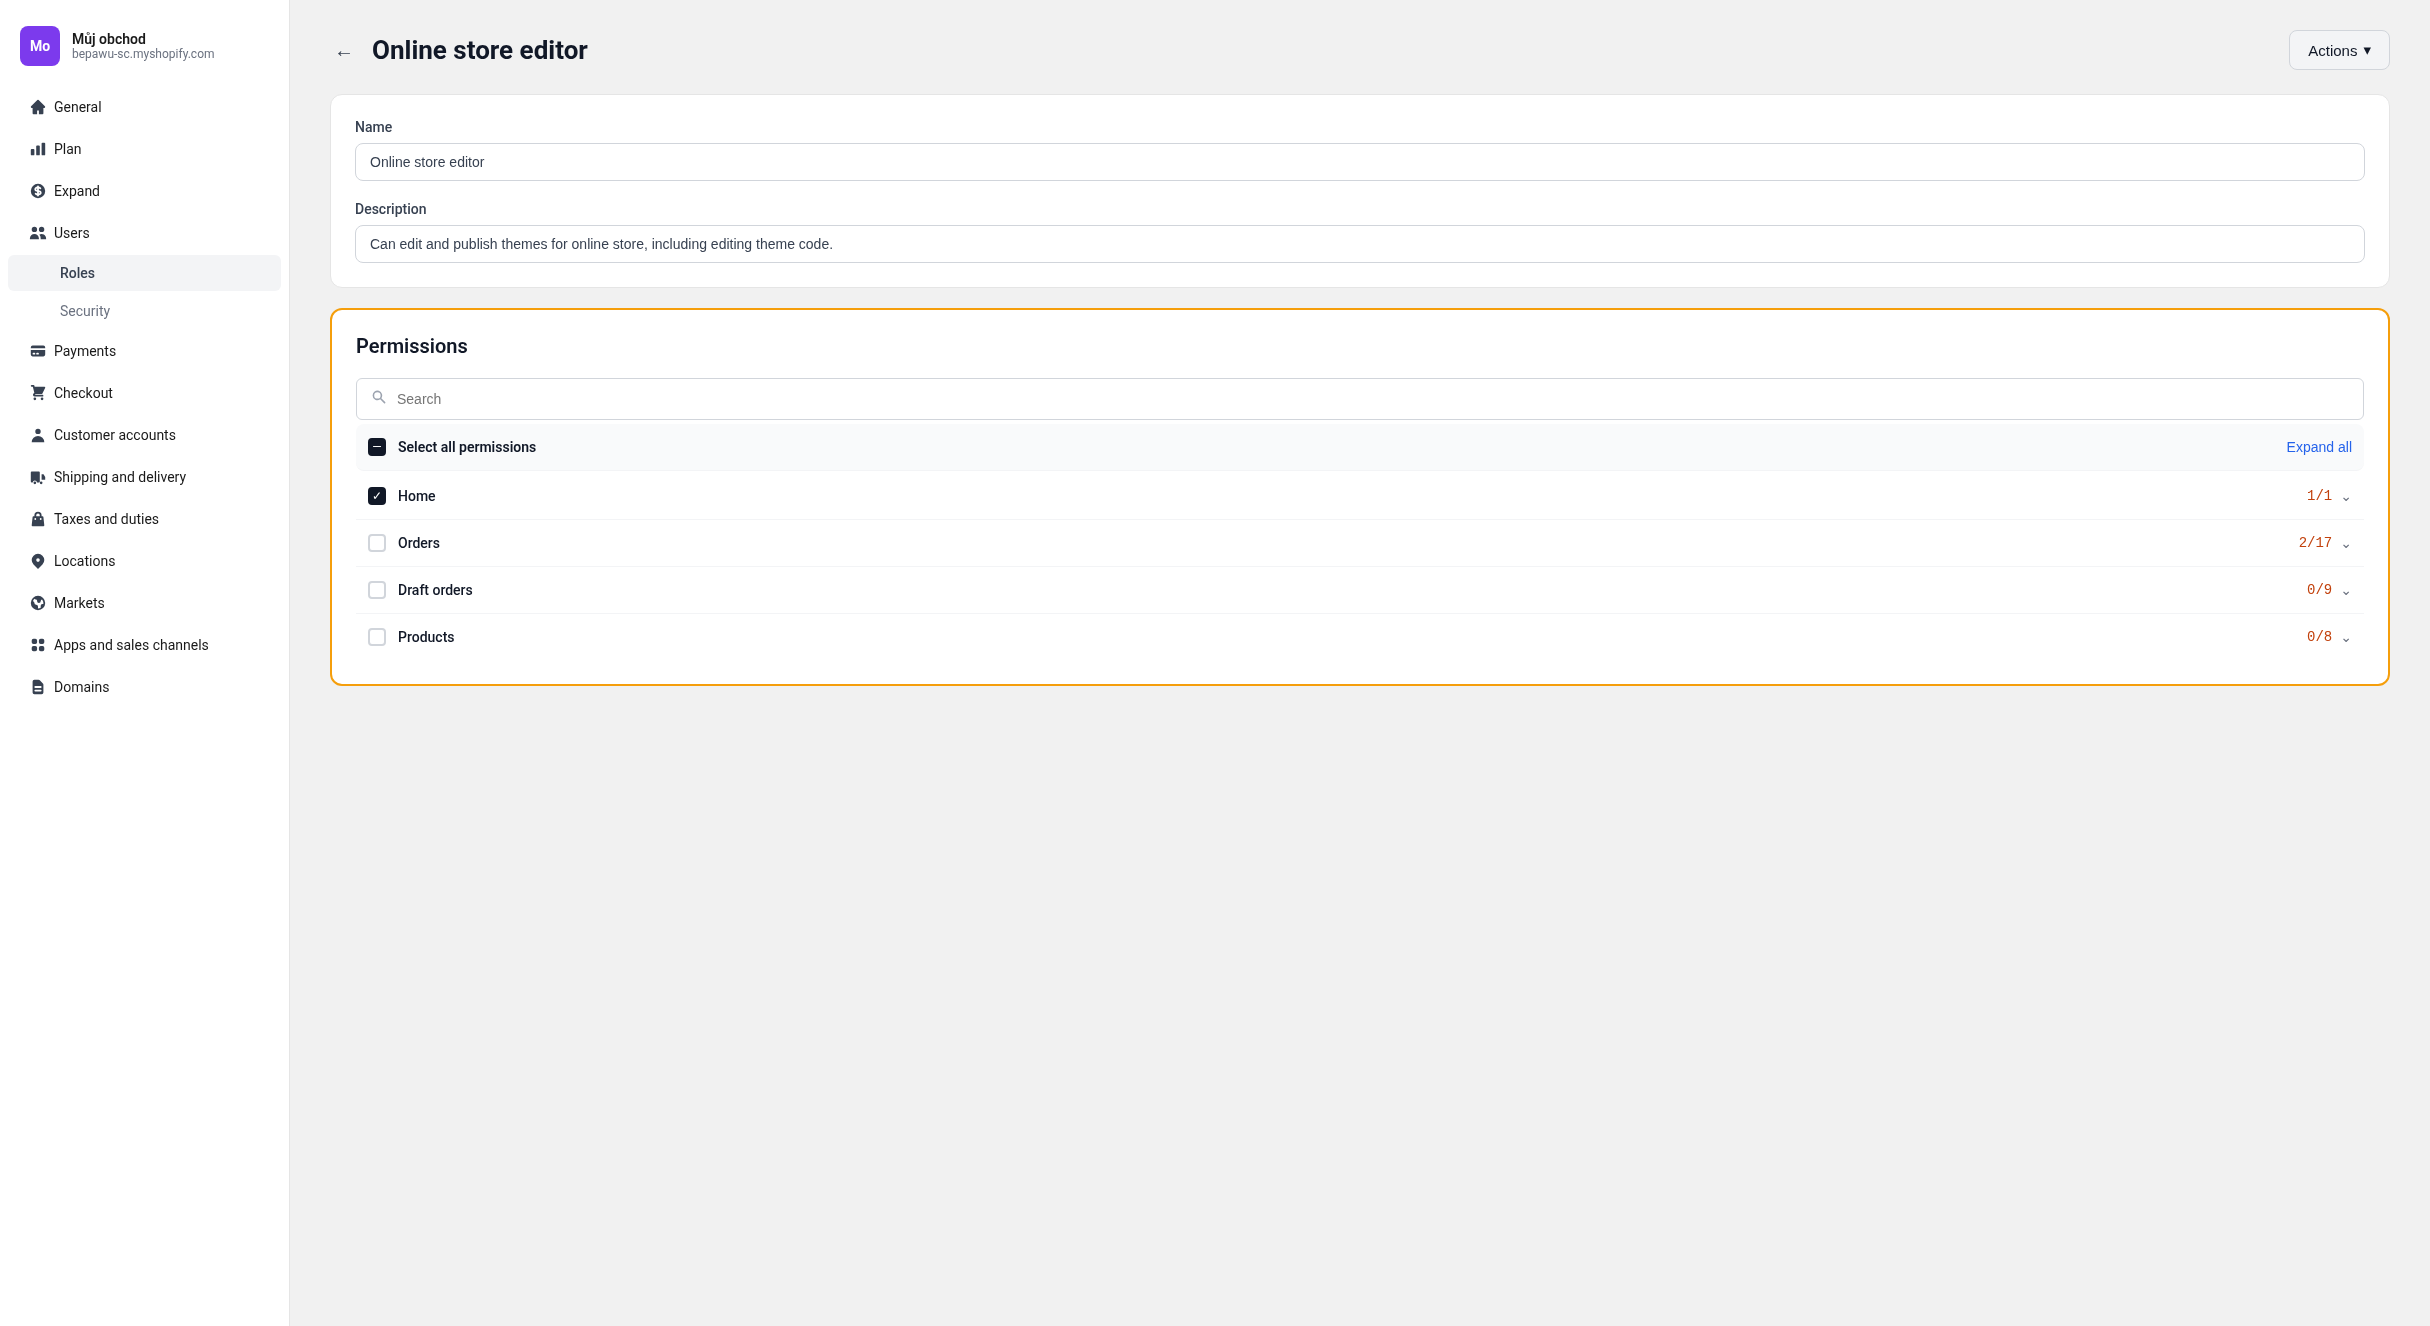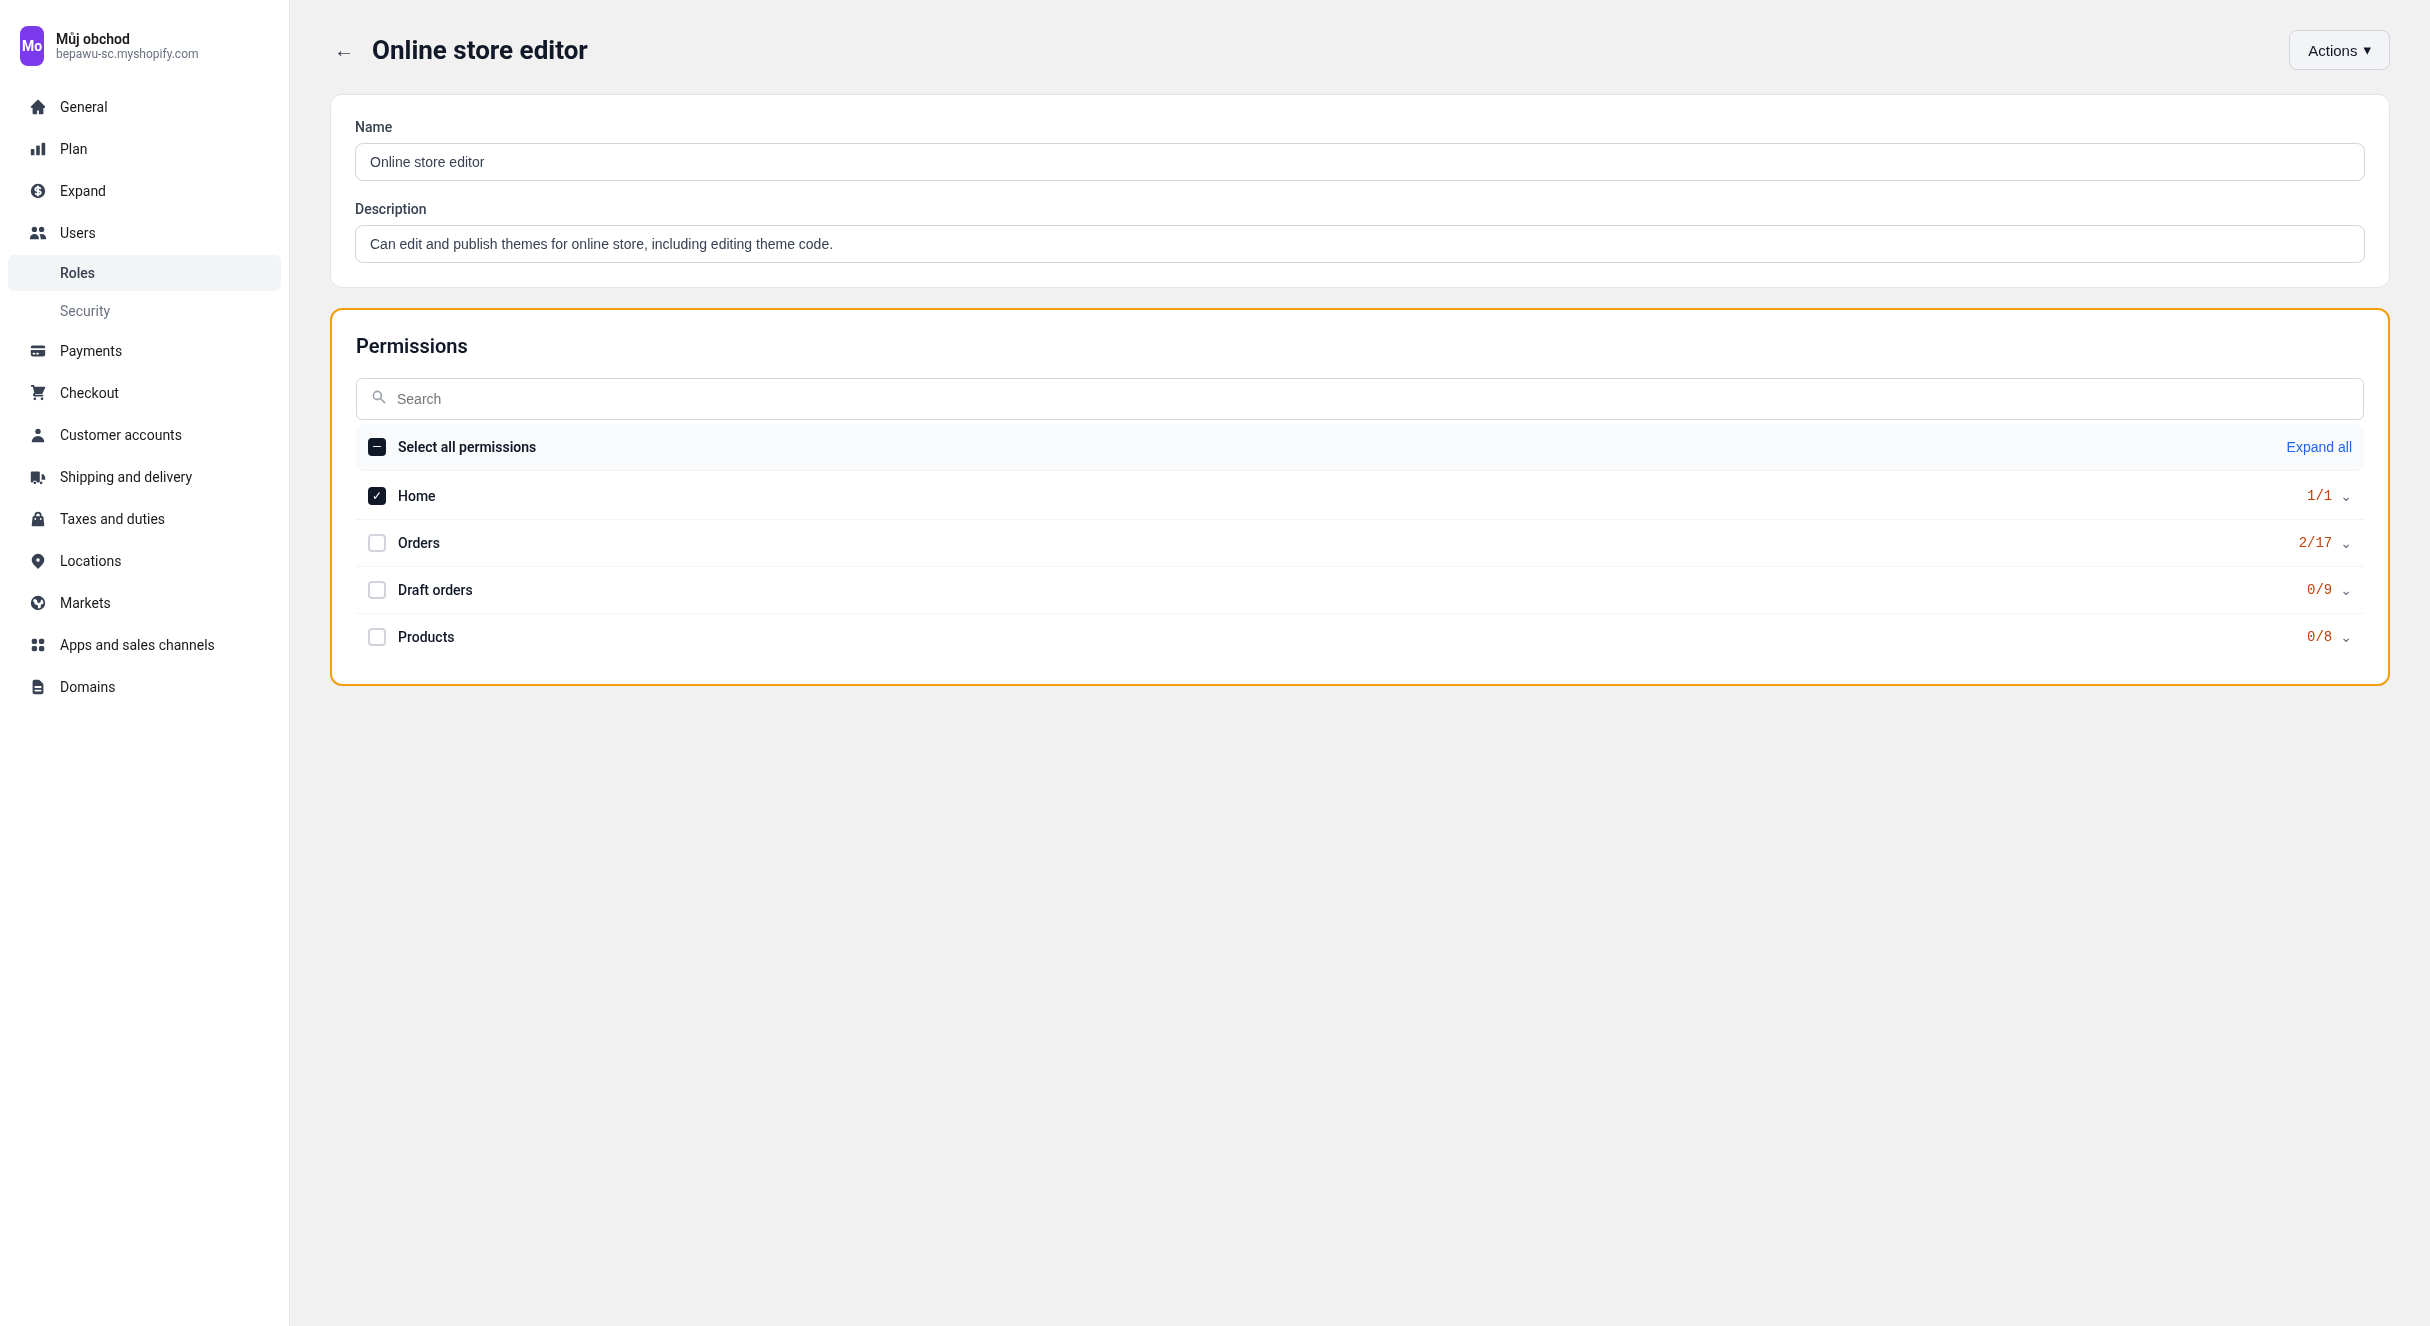--- a/index.html
+++ b/index.html
@@ -24,21 +24,21 @@
     }
 
     .store-header {
       display: flex;
       align-items: center;
       gap: 12px;
       padding: 10px 20px 20px 20px;
     }
 
     .store-avatar {
-      width: 24px;
+      width: 40px;
       height: 40px;
       background: #7c3aed;
       border-radius: 8px;
       display: flex;
       align-items: center;
       justify-content: center;
       color: #fff;
       font-weight: 700;
       font-size: 14px;
       flex-shrink: 0;
@@ -61,21 +61,21 @@
     }
 
     .nav-section {
       display: flex;
       flex-direction: column;
     }
 
     .nav-item {
       display: flex;
       align-items: center;
-      gap: 12px;
+      gap: 6px;
       padding: 10px 20px;
       cursor: pointer;
       color: #1a1a1a;
       font-size: 14px;
       border-radius: 6px;
       margin: 1px 8px;
       text-decoration: none;
     }
 
     .nav-item .nav-icon {

